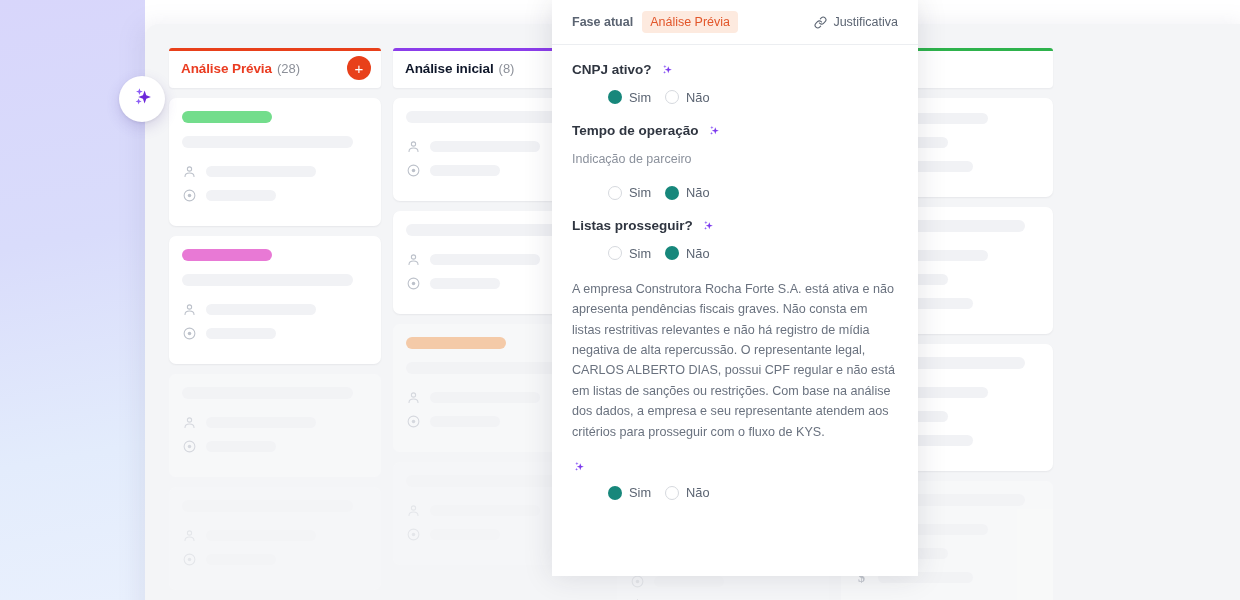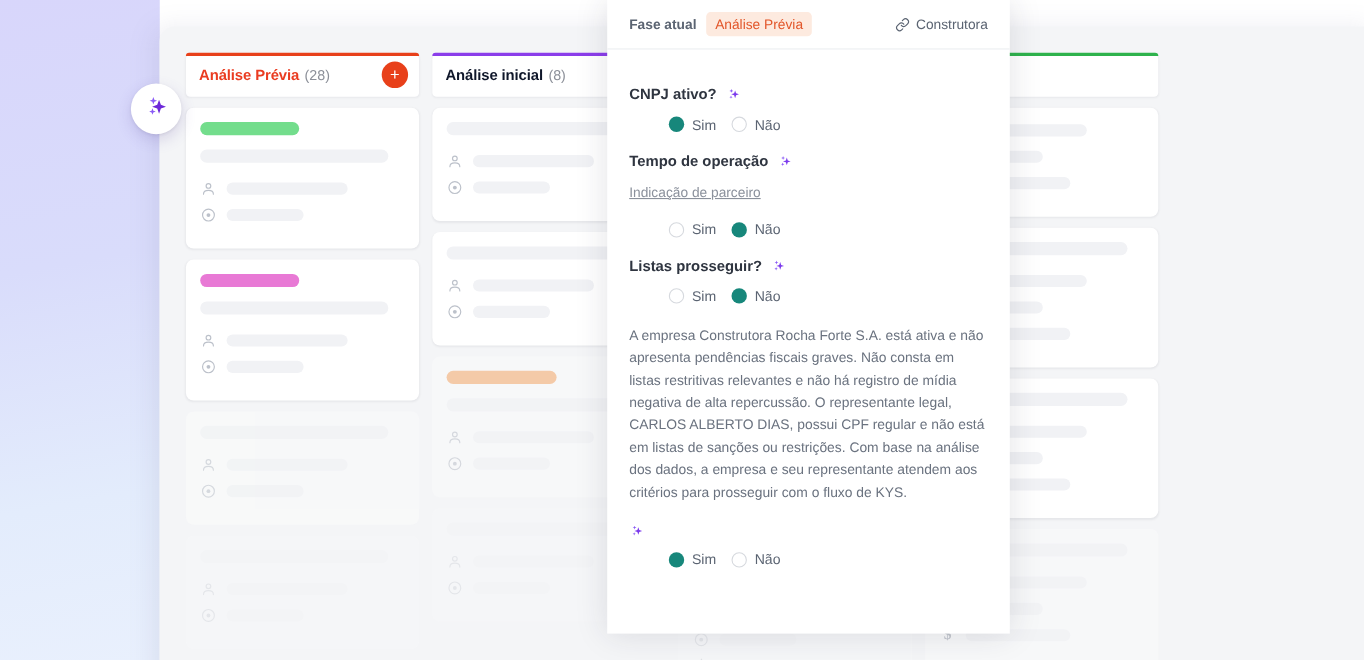--- a/index.html
+++ b/index.html
@@ -240,30 +240,29 @@
 
   .q-block { margin-bottom: 18px; }
 
   .q-title {
     font-size: 13.5px;
     font-weight: 700;
     color: #2f3540;
     display: flex;
     align-items: center;
     gap: 8px;
-    margin: 16px 0 11px 0;
+    margin: 0 0 11px 0;
     line-height: 1.25;
   }
 
   .sub-value {
     font-size: 12.5px;
     color: #8b919c;
     margin: 0;
     line-height: 1.3;
-    text-decoration: underline;
   }
 
   .radios { display: flex; align-items: center; gap: 14px; padding-left: 36px; }
   .radio-opt {
     display: flex;
     align-items: center;
     gap: 7px;
     cursor: pointer;
   }
   .dot {
@@ -720,21 +719,21 @@
     <div class="modal-head">
       <span class="fase-label">Fase atual</span>
       <span class="fase-badge">Análise Prévia</span>
       <button class="share-btn">
         <span>
           <svg viewBox="0 0 24 24" fill="none" stroke="#5b6472" stroke-width="2" stroke-linecap="round" stroke-linejoin="round">
             <path d="M10 13a5 5 0 0 0 7.54.54l3-3a5 5 0 0 0-7.07-7.07l-1.72 1.71"></path>
             <path d="M14 11a5 5 0 0 0-7.54-.54l-3 3a5 5 0 0 0 7.07 7.07l1.71-1.71"></path>
           </svg>
         </span>
-        <span>Construtora</span>
+        <span>Justificativa</span>
       </button>
     </div>
 
     <div class="modal-body" id="modal-body">
         <div class="q-block">
           <h3 class="q-title">
             <span>CNPJ ativo?</span>
             <span class="sparkle">
               <svg viewBox="0 0 24 24">
                 <path d="M14.2 5.5 L15.7 10 L20.2 11.5 L15.7 13 L14.2 17.5 L12.7 13 L8.2 11.5 L12.7 10 Z" fill="#7c3aed"></path>

